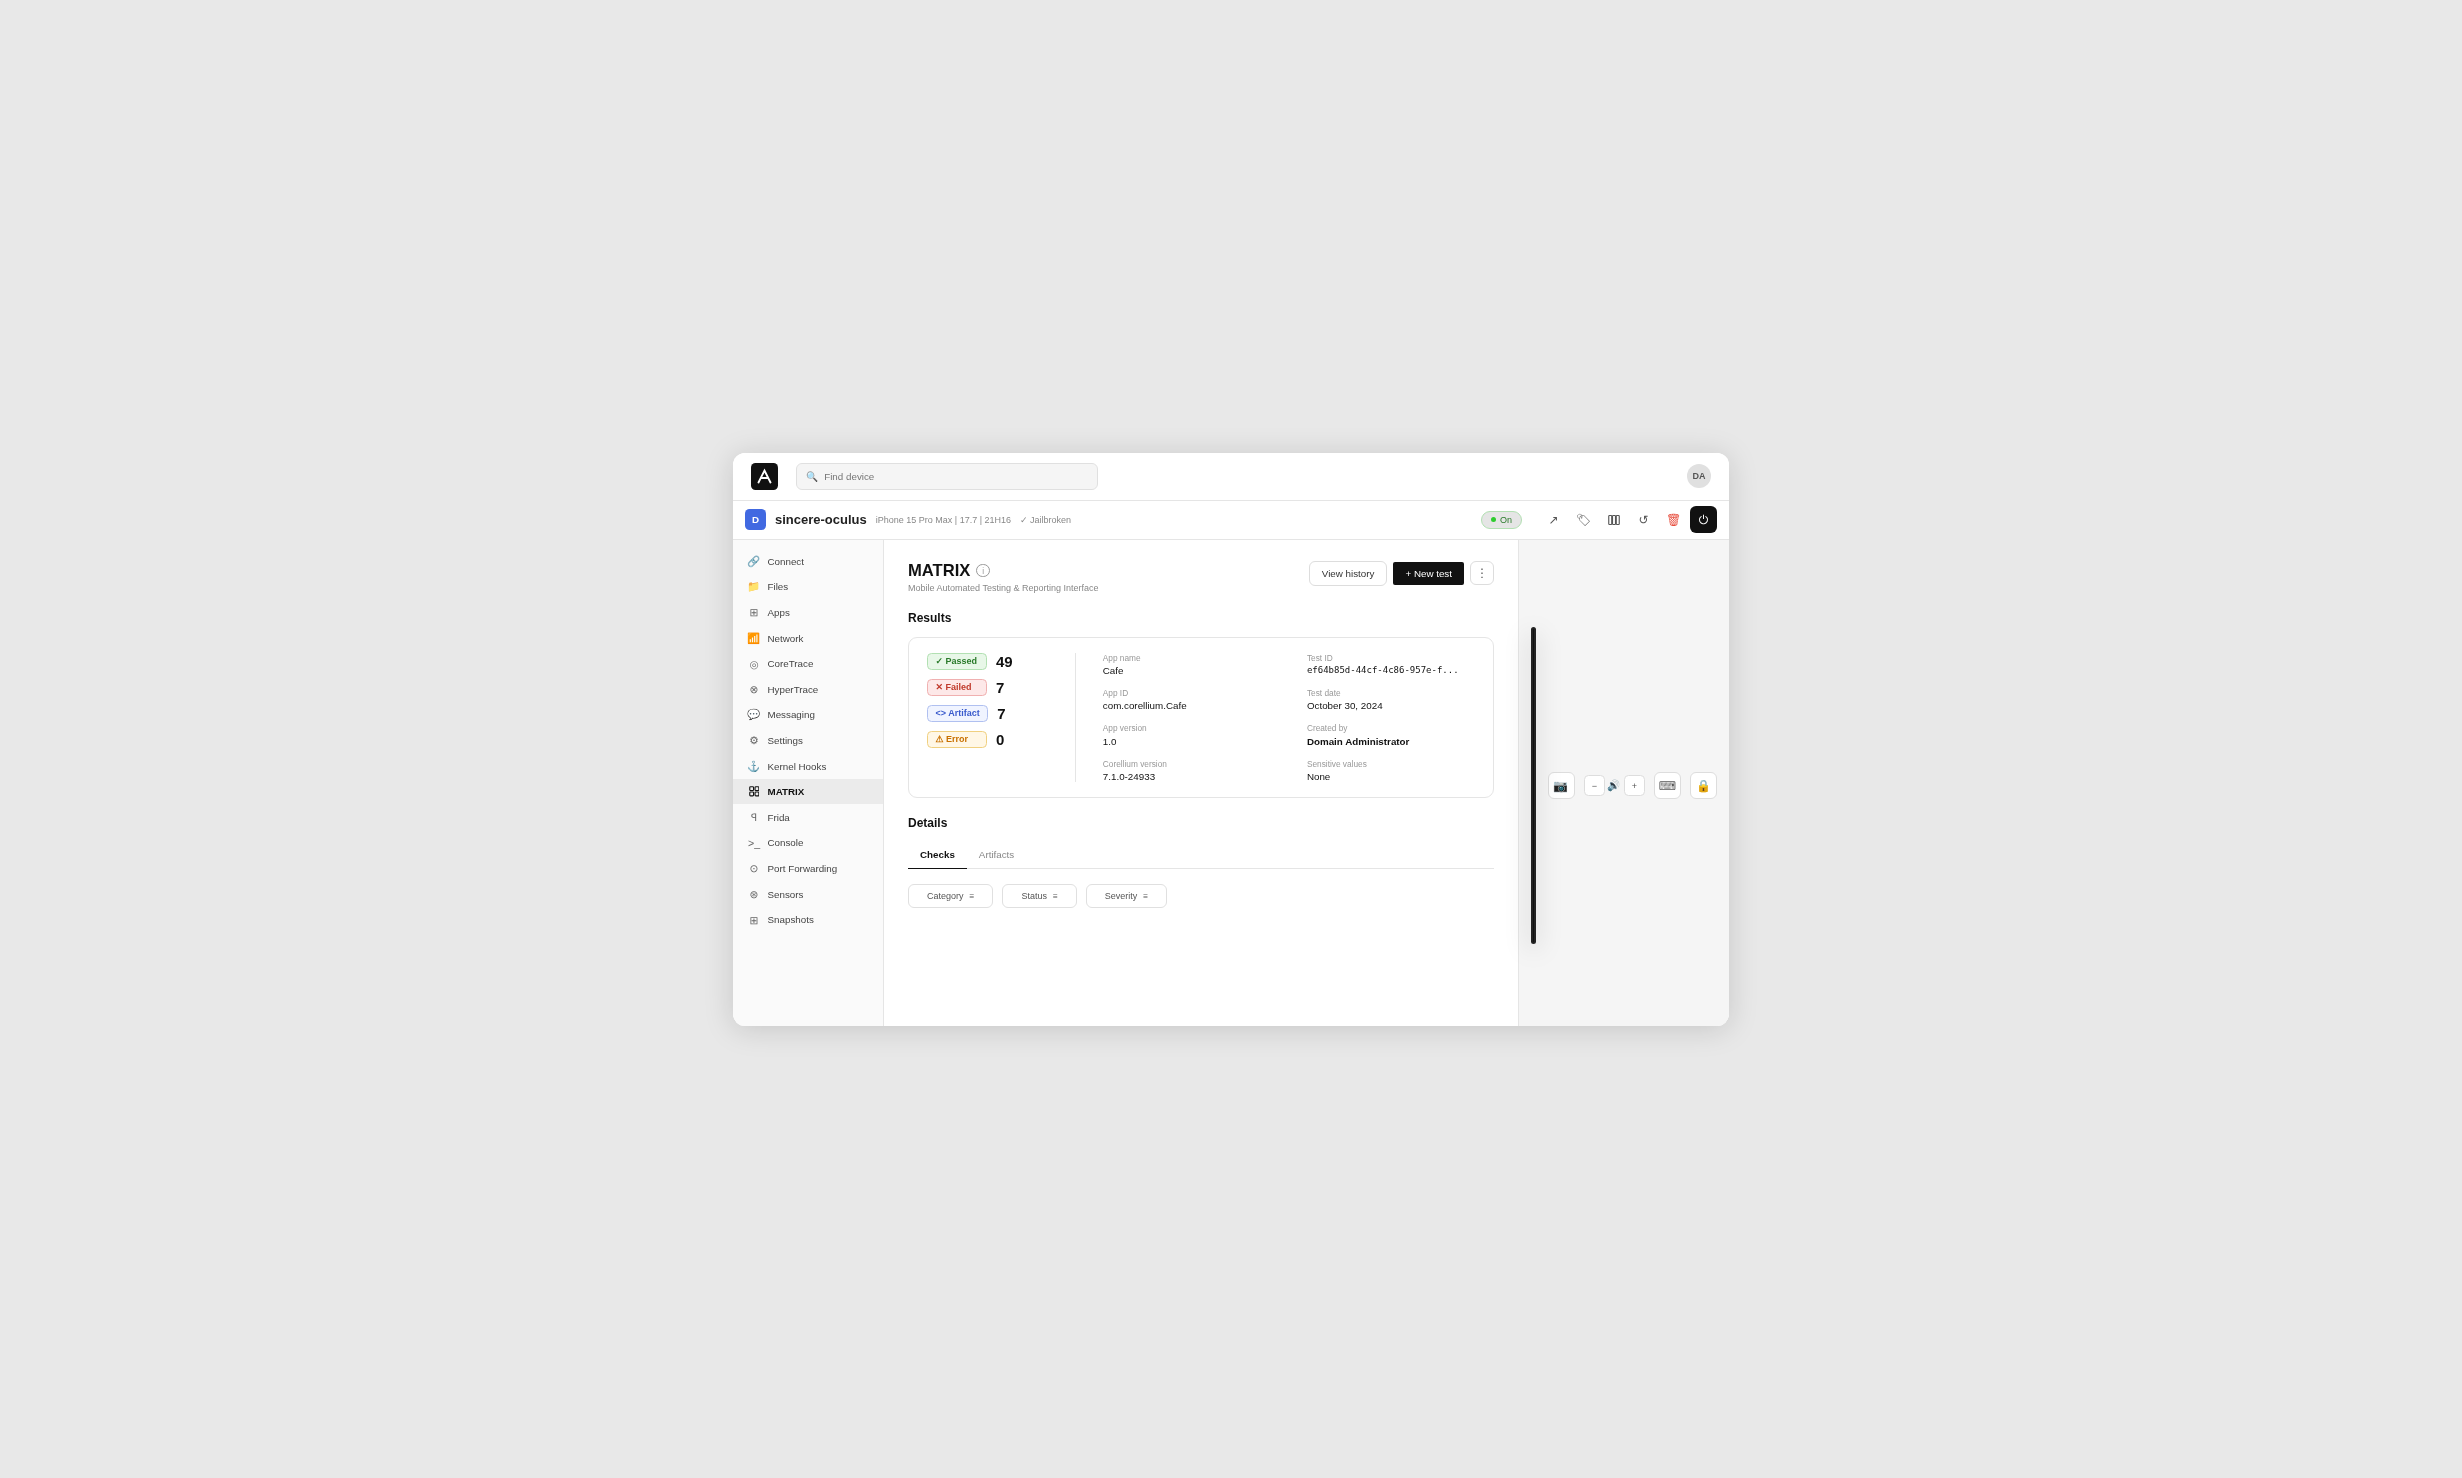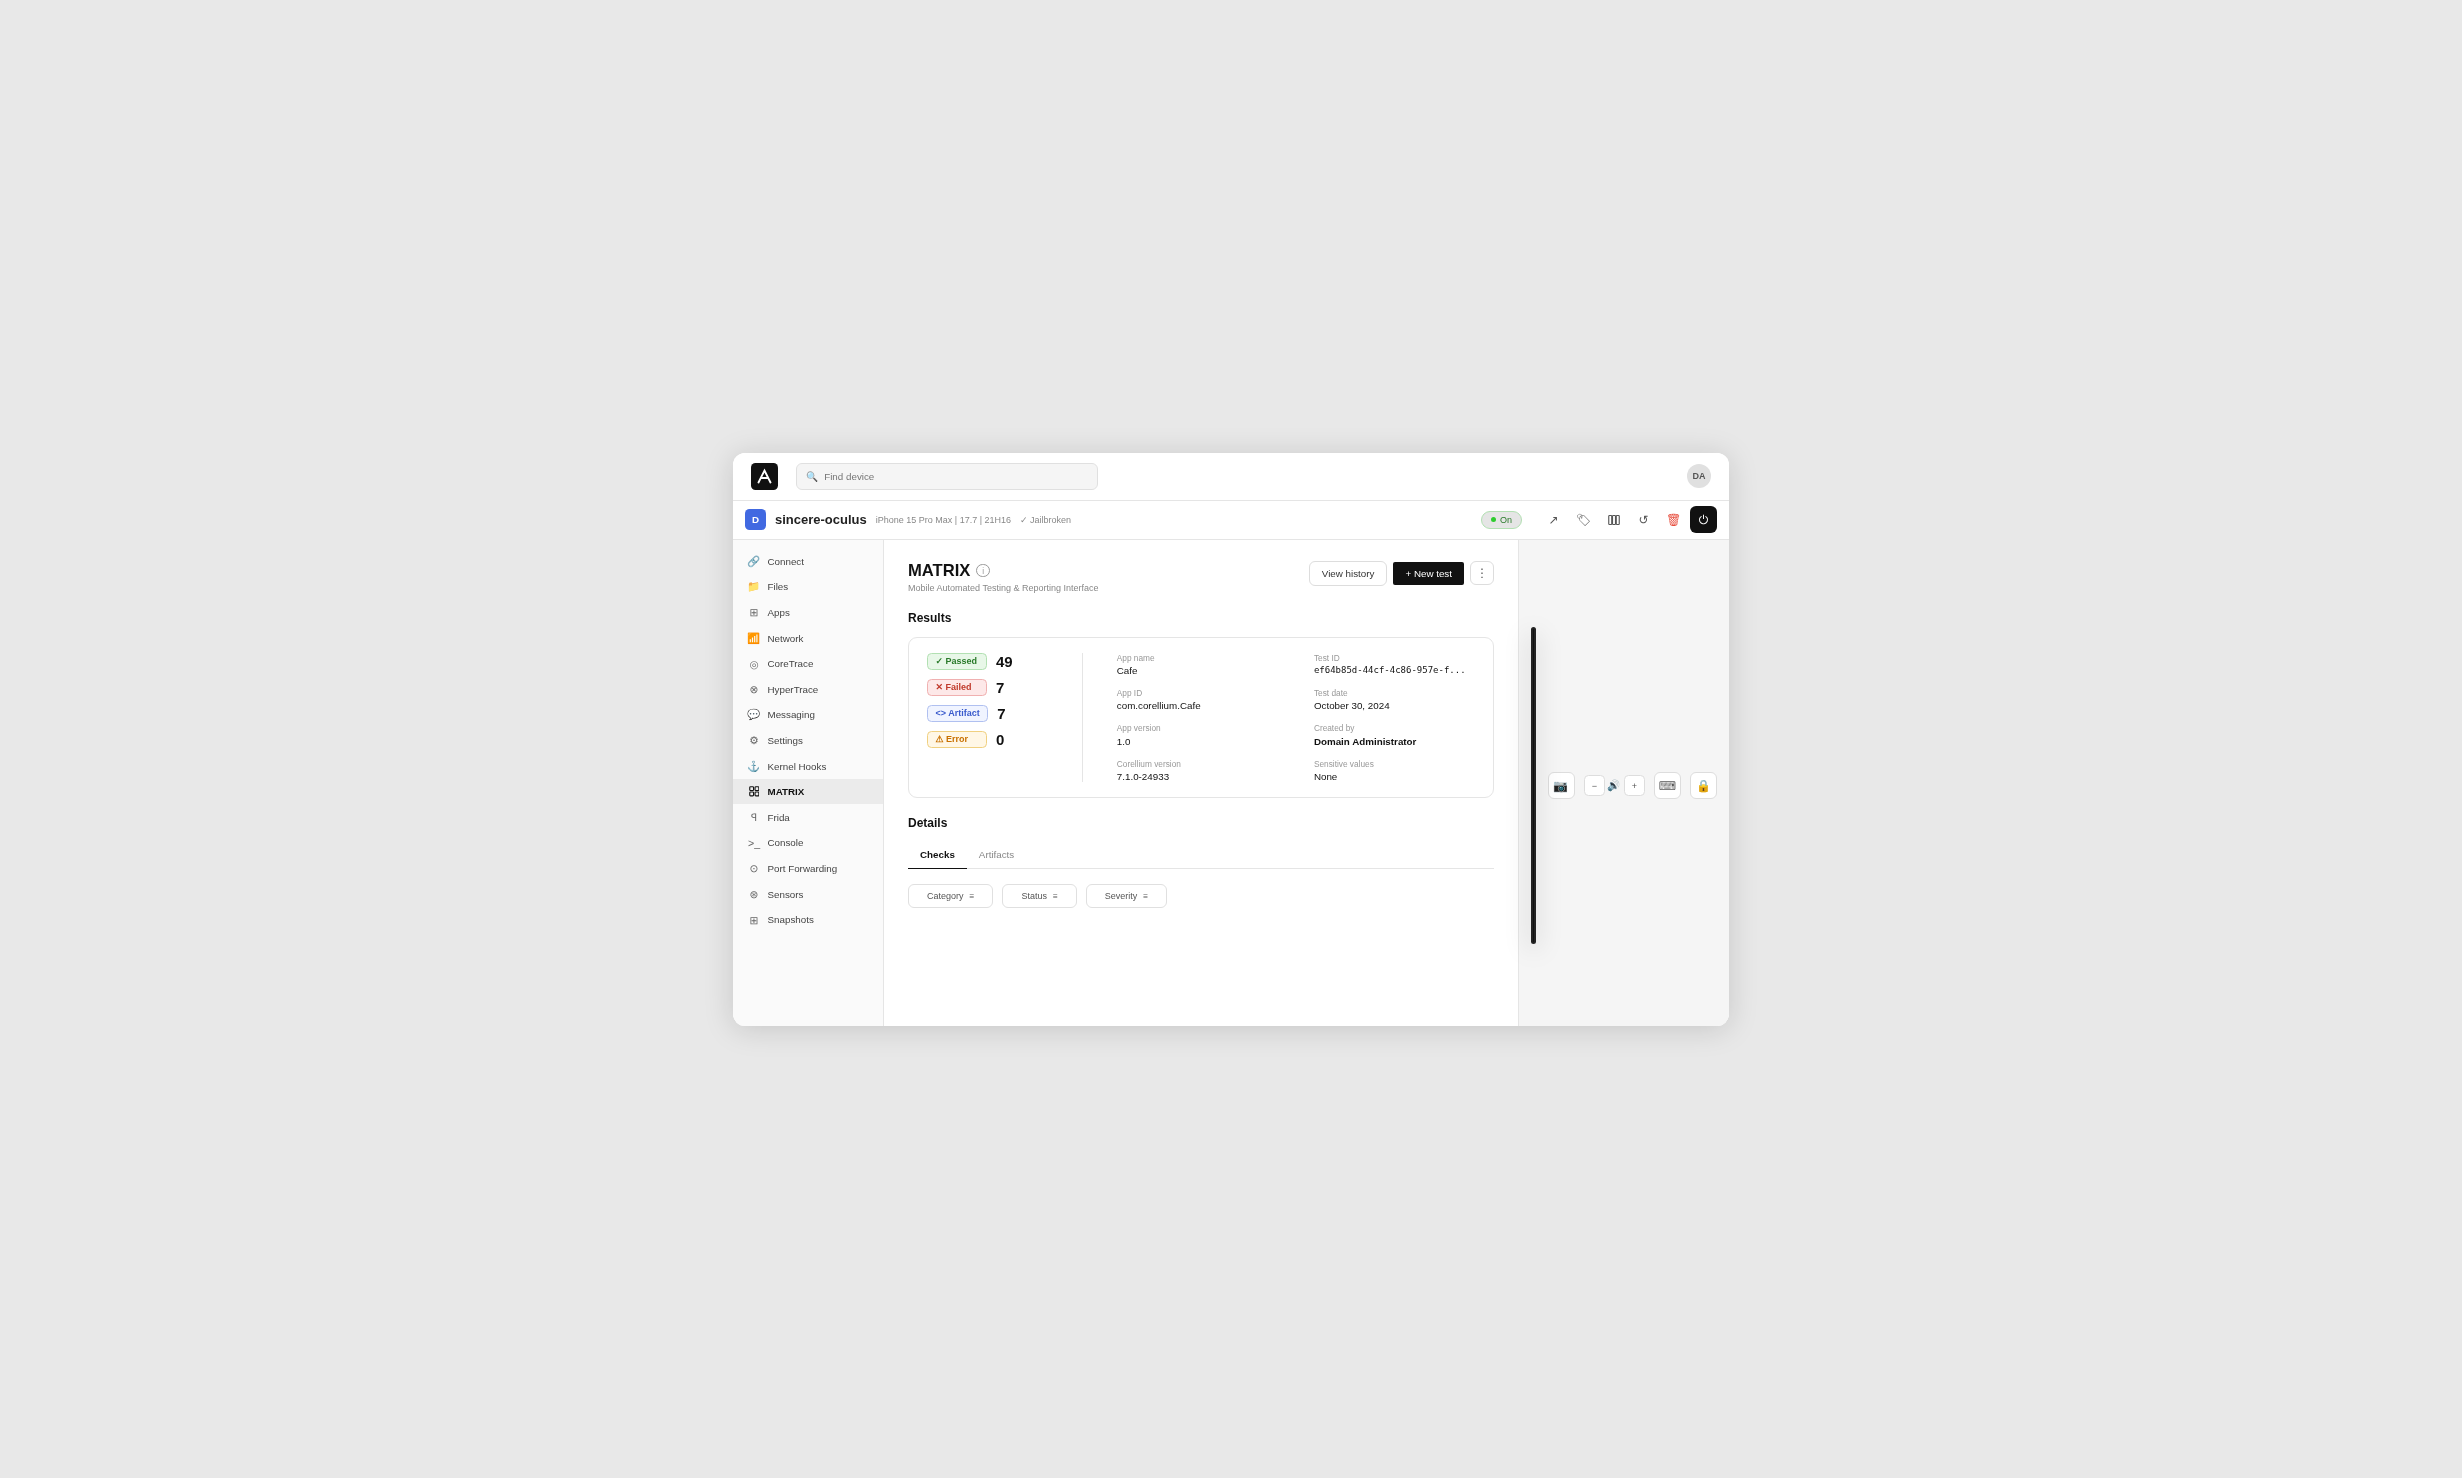--- a/index.html
+++ b/index.html
@@ -276,21 +276,21 @@
       font-size: 12px;
       font-weight: 700;
       color: #111;
       margin-bottom: 12px;
     }
     .results-card {
       border: 0.8px solid #e5e5e5;
       border-radius: 9px;
       padding: 15px 18px;
       display: flex;
-      gap: 28px;
+      gap: 21px;
       margin-bottom: 18px;
     }
     .results-stats {
       display: flex;
       flex-direction: column;
       gap: 9px;
       min-width: 121px;
     }
     .stat-row {
       display: flex;

